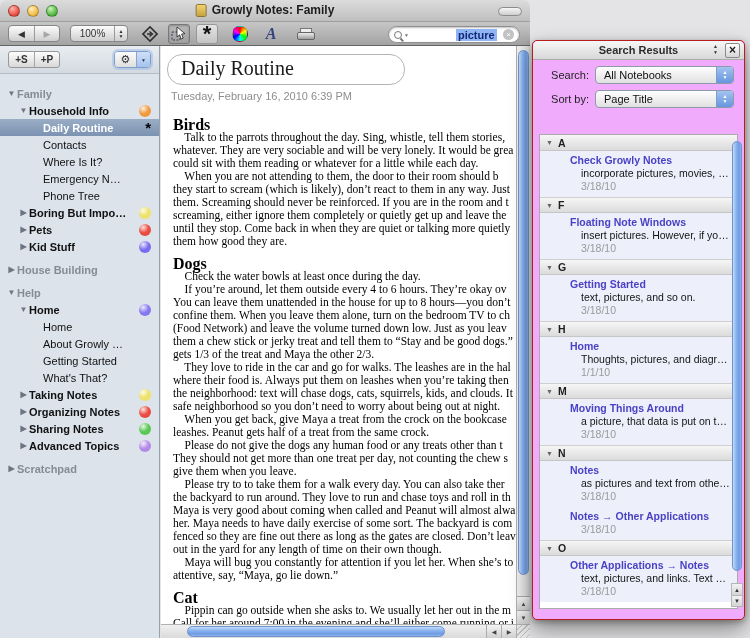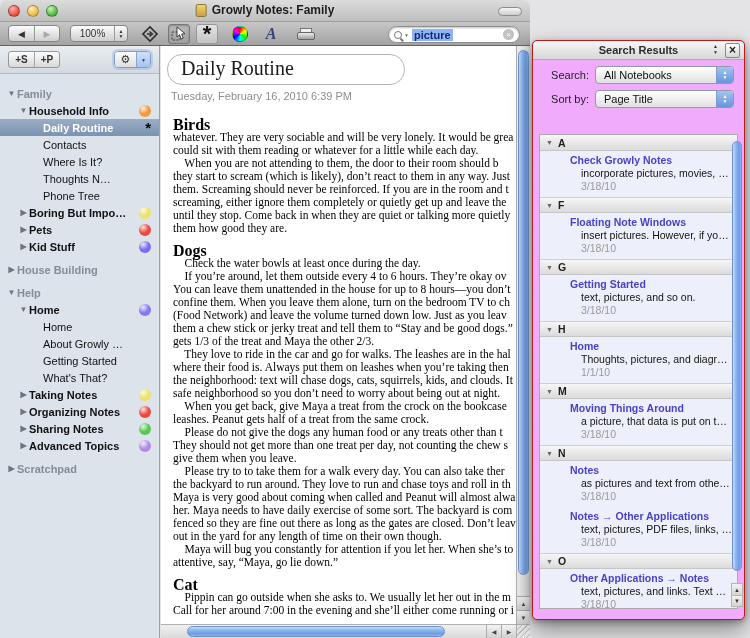--- a/index.html
+++ b/index.html
@@ -52,21 +52,21 @@
   .printer-top { width:12px; height:4px; background:#eee; border:1px solid #777; border-bottom:none; }
   .printer-body { width:18px; height:8px; background:linear-gradient(#ececec,#9f9f9f);
     border:1px solid #666; border-radius:2px; }
   .searchfield { position:absolute; right:10px; top:4px; width:132px; height:17px; background:#fff;
     border:1px solid #8f8f8f; border-radius:9px; display:flex; align-items:center; padding:0 5px;
     box-shadow:inset 0 1px 2px rgba(0,0,0,.25); }
   .mag { width:8px; height:8px; border:1.5px solid #777; border-radius:50%; position:relative; flex:none; }
   .mag::after { content:""; position:absolute; width:4px; height:1.5px; background:#777;
     transform:rotate(45deg); left:5px; top:7px; }
   .mag-arrow { font-size:5px; color:#777; margin:0 3px 0 2px; }
-  .search-value { background:#8fb6f2; color:#14287a; font-size:11px; padding:0 2px; font-weight:bold; }
+  .search-value { background:#8fb6f2; color:#14287a; font-size:11px; padding:0 2px; font-weight:bold;margin-left:44px; }
   .search-clear { margin-left:auto; width:11px; height:11px; border-radius:50%; background:#c2c2c2;
     color:#fff; font-size:8px; line-height:11px; text-align:center; }
 
   
   .sidebar { position:absolute; left:0; top:46px; width:160px; bottom:0;
     background:#dce3eb; border-right:1px solid #98a2ad; }
   .sidebar-header { position:absolute; left:0; right:0; top:0; height:28px;
     background:linear-gradient(#e9edf1,#d3dae1); border-bottom:1px solid #b4bcc5;
     display:flex; align-items:center; padding:0 8px; }
   .sp-seg { display:flex; height:17px; border:1px solid #989898; border-radius:3px; overflow:hidden;
@@ -252,21 +252,21 @@
           <span class="lbl">Daily Routine</span>
           <span class="badge-ast">*</span>
         </div>
         <div class="tree-row lvl2 page">
           <span class="lbl">Contacts</span>
         </div>
         <div class="tree-row lvl2 page">
           <span class="lbl">Where Is It?</span>
         </div>
         <div class="tree-row lvl2 page">
-          <span class="lbl">Thoughts N…</span>
+          <span class="lbl">Emergency N…</span>
         </div>
         <div class="tree-row lvl2 page">
           <span class="lbl">Phone Tree</span>
         </div>
         <div class="tree-row lvl1 section">
           <span class="tri">▶</span>
           <span class="lbl">Boring But Impo…</span>
           <span class="dot" style="background-color: rgb(238, 226, 105);"></span>
         </div>
         <div class="tree-row lvl1 section">
@@ -330,20 +330,21 @@
         </div>
       </div>
   </div>
 
   <div class="doc-area">
     <div class="doc-content">
       <div class="page-title-bubble">Daily Routine</div>
       <div class="page-date">Tuesday, February 16, 2010 6:39 PM</div>
       <div class="doc-body" id="doc-body">
           <div class="doc-heading">Birds</div>
+          <div class="doc-line">    Talk to the parrots throughout the day. Sing, whistle, tell them stories,</div>
           <div class="doc-line">whatever. They are very sociable and will be very lonely. It would be grea</div>
           <div class="doc-line">could sit with them reading or whatever for a little while each day.</div>
           <div class="doc-line">    When you are not attending to them, the door to their room should b</div>
           <div class="doc-line">they start to scream (which is likely), don’t react to them in any way. Just</div>
           <div class="doc-line">them. Screaming should never be reinforced. If you are in the room and t</div>
           <div class="doc-line">screaming, either ignore them completely or quietly get up and leave the</div>
           <div class="doc-line">until they stop. Come back in when they are quiet or talking more quietly</div>
           <div class="doc-line">them how good they are.</div>
           <div class="doc-heading">Dogs</div>
           <div class="doc-line">    Check the water bowls at least once during the day.</div>
@@ -476,21 +477,20 @@
         <span class="tri">▼</span>
         <span class="letter">N</span>
       </div>
       <div class="item">
         <div class="item-title">Notes</div>
         <div class="item-snip">as pictures and text from othe…</div>
         <div class="item-date">3/18/10</div>
       </div>
       <div class="item">
         <div class="item-title">Notes → Other Applications</div>
-        <div class="item-snip">text, pictures, PDF files, links, …</div>
         <div class="item-date">3/18/10</div>
       </div>
       <div class="group-h">
         <span class="tri">▼</span>
         <span class="letter">O</span>
       </div>
       <div class="item">
         <div class="item-title">Other Applications → Notes</div>
         <div class="item-snip">text, pictures, and links. Text …</div>
         <div class="item-date">3/18/10</div>

